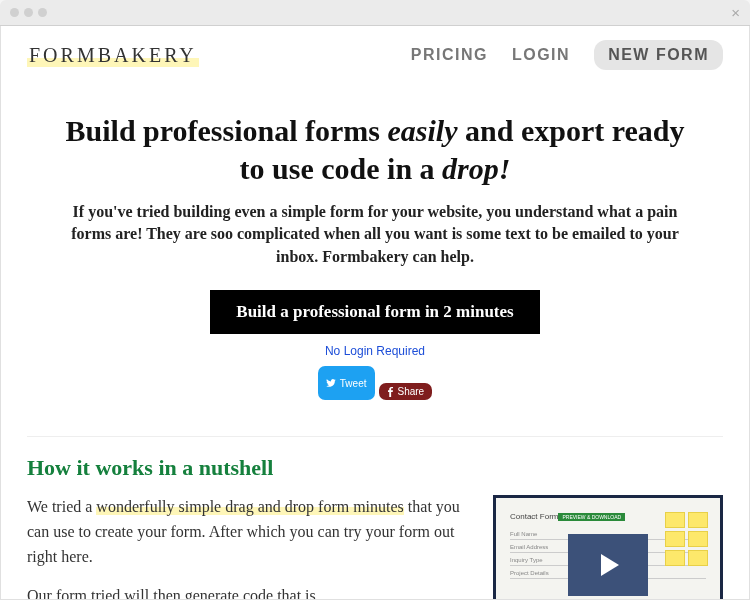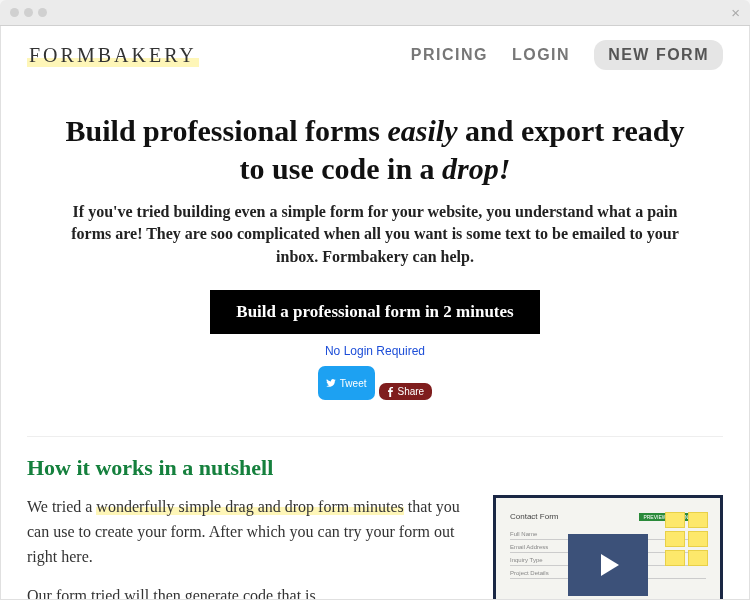--- a/index.html
+++ b/index.html
@@ -168,21 +168,21 @@
       inset: 8px;
       display: flex;
     }
     .form-preview {
       flex: 1;
       padding: 6px;
       font-family: Arial, sans-serif;
       font-size: 6px;
       color: #888;
     }
-    .form-preview .ftitle { font-size: 8px; color: #444; margin-bottom: 6px; display:flex; justify-content:space-between; align-items:center;}
+    .form-preview .ftitle { font-size: 8px; color: #444; margin-bottom: 6px; display:flex; align-items:center;}
     .form-preview .badge { background:#2a8a3a; color:#fff; padding:1px 4px; font-size:5px;}
     .form-preview .fline { border-bottom: 1px solid #ccc; padding: 4px 0 2px; }
     .play-overlay {
       position: absolute;
       left: 50%; top: 50%;
       transform: translate(-50%, -50%);
       width: 80px; height: 62px;
       background: #3c5179;
       display: flex;
       align-items: center;

